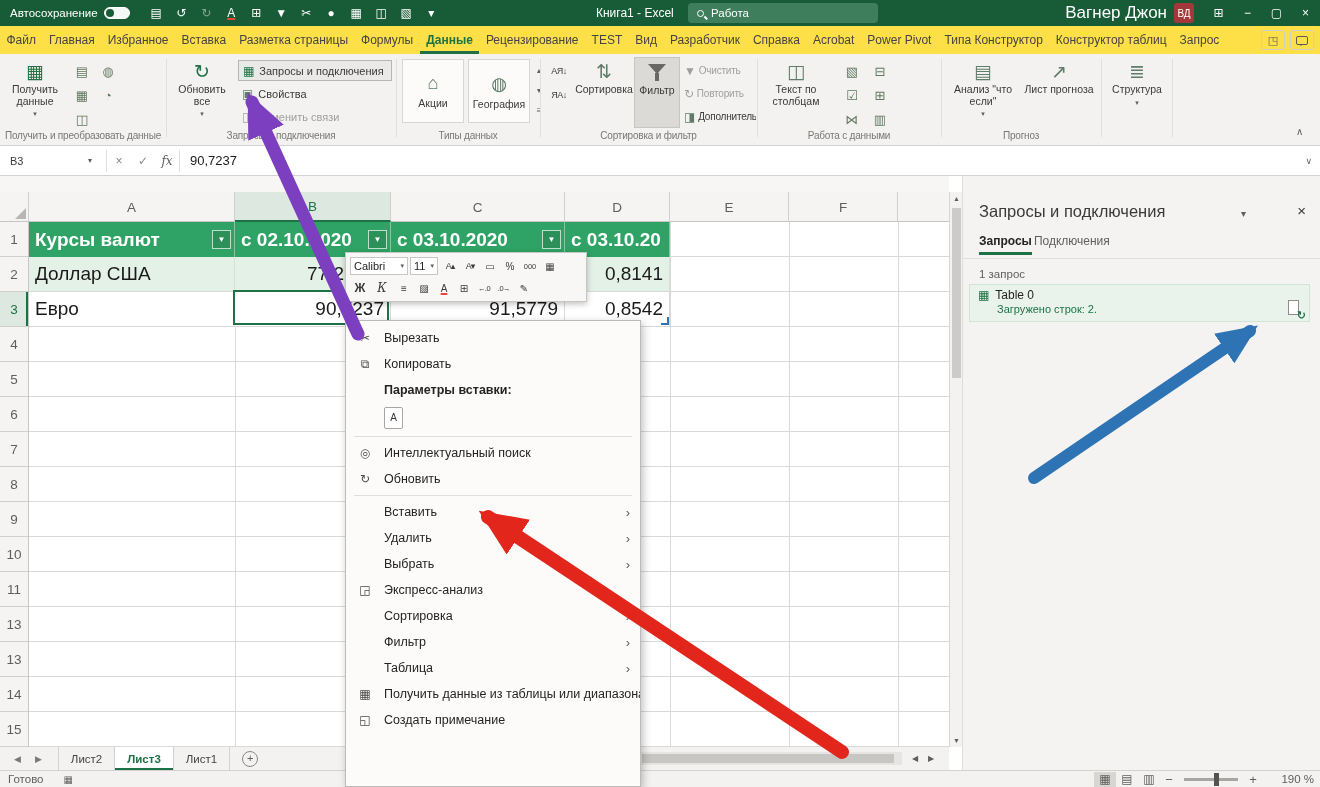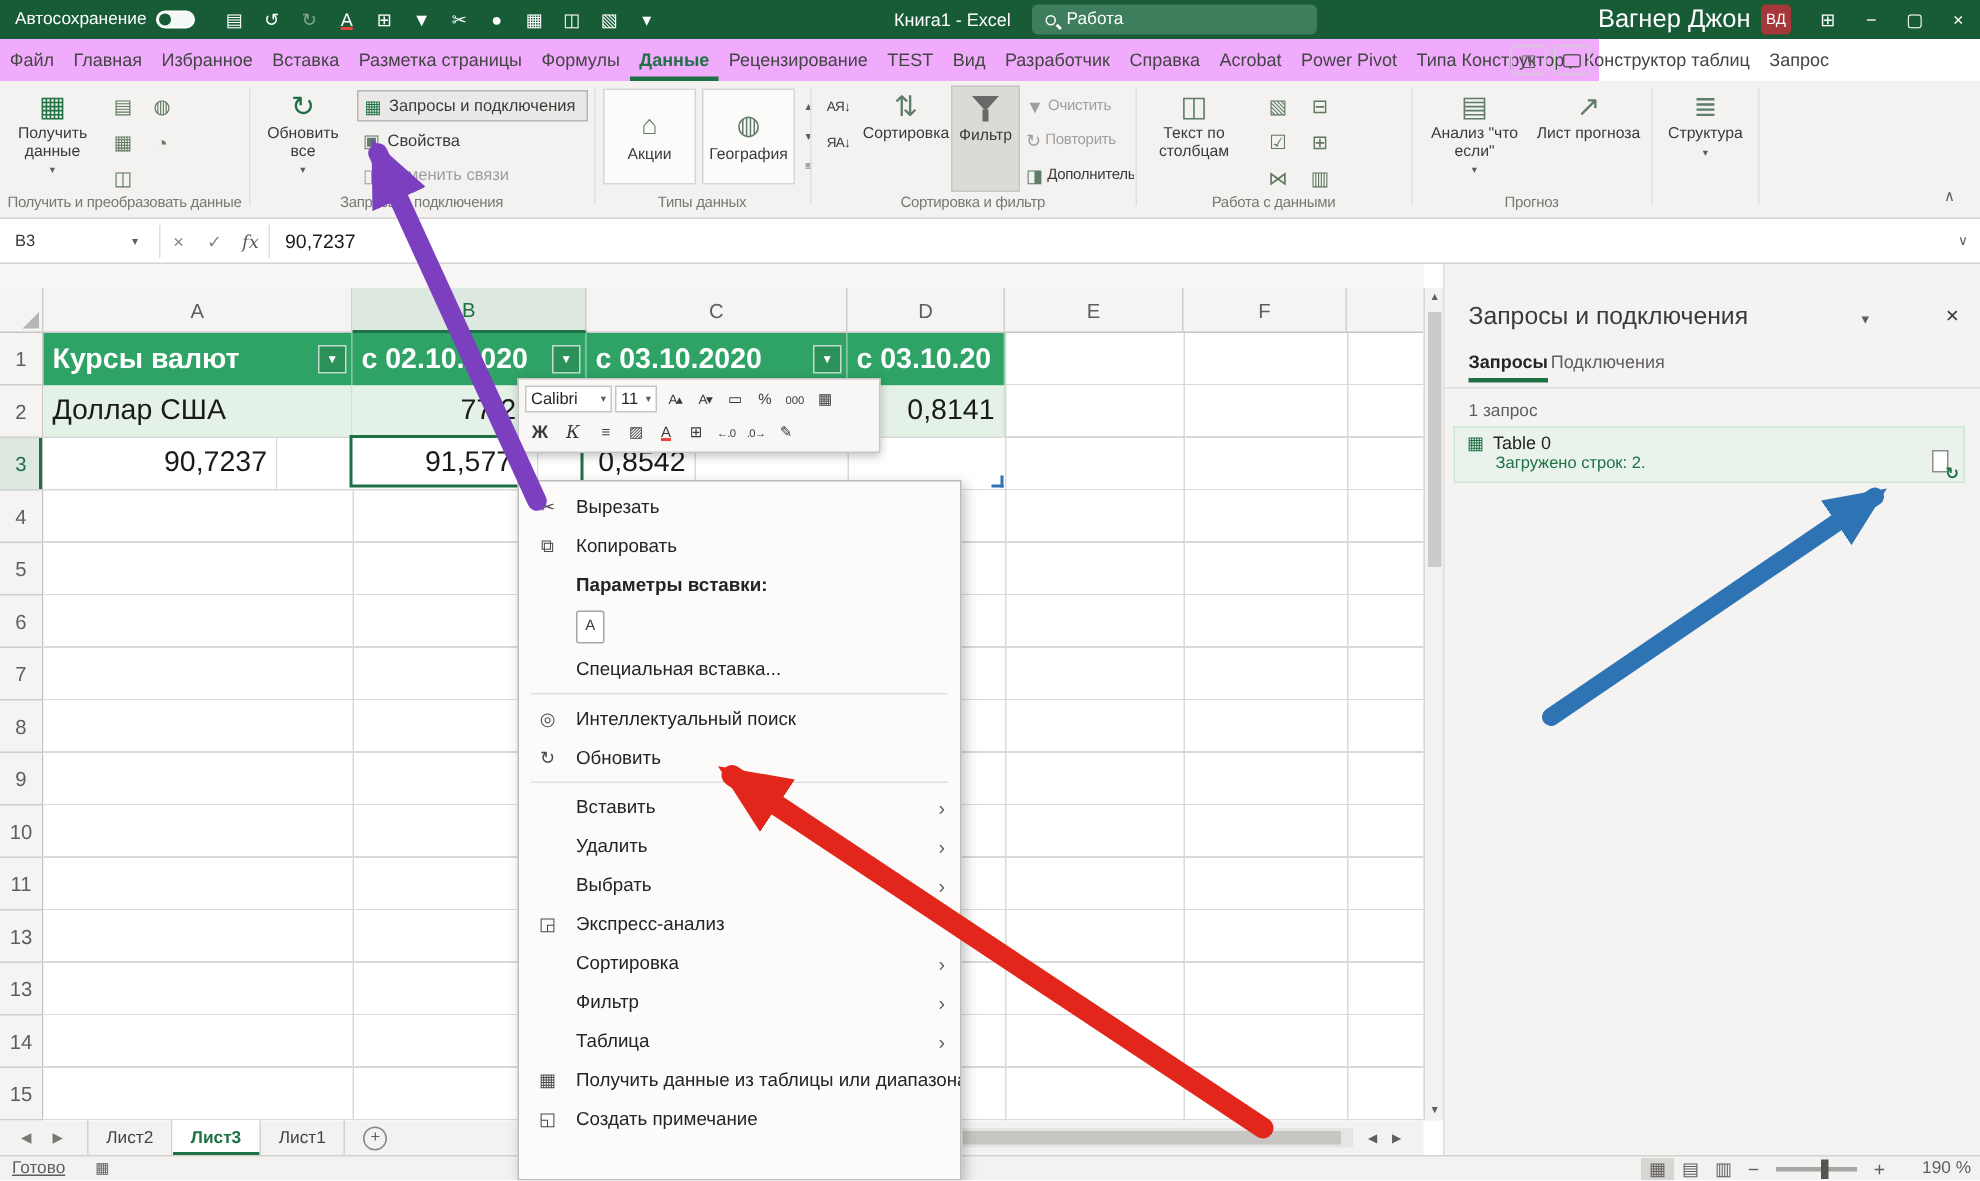--- a/index.html
+++ b/index.html
@@ -21,21 +21,21 @@
   .wbtitle{position:absolute;left:596px;top:0;height:26px;line-height:26px;font-size:12px;}
   .searchbox{position:absolute;left:688px;top:3px;width:190px;height:20px;background:#3F7E5C;border-radius:4px;display:flex;align-items:center;gap:7px;padding-left:9px;font-size:11.5px;}
   .mag{width:7px;height:7px;border:1.5px solid #fff;border-radius:50%;position:relative;display:inline-block;}
   .mag::after{content:"";position:absolute;left:6px;top:6px;width:4px;height:1.5px;background:#fff;transform:rotate(45deg);}
   .tb-right{position:absolute;right:0;top:0;height:26px;display:flex;align-items:center;}
   .uname{font-size:17px;margin-right:7px;}
   .ubadge{width:20px;height:20px;border-radius:3px;background:#A4373A;color:#fff;font-size:10px;display:flex;align-items:center;justify-content:center;margin-right:10px;}
   .winbtn{width:29px;height:26px;display:flex;align-items:center;justify-content:center;font-size:12px;color:#fff;}
 
   
-  .tabrow{position:absolute;left:0;top:26px;width:1066px;height:28px;background:#f0abfc;display:flex;align-items:stretch;}
+  .tabrow{position:absolute;left:0;top:26px;width:1320px;height:28px;background:#fde047;display:flex;align-items:stretch;}
   .tabs{display:flex;}
   .rtab{display:flex;align-items:center;padding:0 6.5px;font-size:12px;color:#444;white-space:nowrap;}
   .rtab.active{color:#1E7145;font-weight:700;box-shadow:inset 0 -3px 0 #1E7145;}
   .tabrow-right{position:absolute;right:6px;top:4px;display:flex;gap:5px;}
   .trbtn{width:24px;height:20px;border:1px solid #d0cece;border-radius:3px;display:flex;align-items:center;justify-content:center;font-size:11px;color:#5b5a59;}
   .bubble{width:12px;height:9px;border:1px solid #5b5a59;border-radius:2px;position:relative;display:inline-block;}
   .bubble::after{content:"";position:absolute;left:2px;bottom:-4px;border:2px solid transparent;border-top-color:#5b5a59;}
 
   
   .ribbon{position:absolute;left:0;top:54px;width:1320px;height:92px;background:#f3f2f1;border-bottom:1px solid #d4d2d0;}
@@ -112,21 +112,21 @@
   .stab{display:flex;align-items:center;padding:0 12px;font-size:11.5px;color:#444;border-right:1px solid #d4d2d0;}
   .stab:first-of-type{border-left:1px solid #d4d2d0;}
   .stab.active{background:#fff;color:#1E7145;font-weight:700;box-shadow:inset 0 -2px 0 #1E7145;}
   .addsheet{width:16px;height:16px;border:1px solid #8a8886;border-radius:50%;font-size:11px;line-height:13px;text-align:center;color:#605e5c;margin-left:12px;}
   .hscroll{position:absolute;left:640px;top:5px;width:262px;height:13px;background:#e7e5e3;}
   .hs-thumb{position:absolute;left:2px;top:2px;width:252px;height:9px;background:#c8c6c3;}
   .hnav{position:absolute;top:7px;font-size:8px;color:#605e5c;}
 
   
   .statusbar{position:absolute;left:0;top:770px;width:1320px;height:17px;background:#f3f2f1;border-top:1px solid #d4d2d0;display:flex;align-items:center;font-size:11.5px;color:#605e5c;}
-  .st-ready{padding-left:8px;text-decoration:underline;}
+  .st-ready{padding-left:8px;}
   .st-acc{margin-left:20px;font-size:10px;}
   .st-right{margin-left:auto;display:flex;align-items:center;margin-right:6px;}
   .viewbtn{width:22px;height:15px;display:flex;align-items:center;justify-content:center;font-size:12px;color:#605e5c;}
   .viewbtn.pressed{background:#d8d6d3;}
   .zbtn{width:18px;text-align:center;font-size:13px;}
   .ztrack{position:relative;width:54px;height:3px;background:#a8a6a4;margin:0 6px;}
   .zthumb{position:absolute;left:55%;top:-5px;width:5px;height:13px;background:#55534f;}
   .zlabel{width:52px;text-align:right;font-size:11.5px;}
 
   
@@ -470,20 +470,21 @@
         <span>с 03.10.20</span>
       </div>
     </div>
     <div class="trow trow2" style="top:35px">
       <div class="tc w206">Доллар США</div>
       <div class="tc w156 num" style="padding-right:46px">77,2</div>
       <div class="tc w174"></div>
       <div class="tc w105 num">0,8141</div>
     </div>
     <div class="trow trow3" style="top:70px">
+      <div class="tc w206">Евро</div>
       <div class="tc w156 num">90,7237</div>
       <div class="tc w174 num">91,5779</div>
       <div class="tc w105 num">0,8542</div>
     </div>
 
     <div class="sel"></div>
     <div class="selh"></div>
     <div class="tblh"></div>
   </div>
 
@@ -613,25 +614,20 @@
           <span class="mi-label">Параметры вставки:</span>
 
         </div>
 
         <div class="mi paste-opt">
           <span class="mi-ic ic-paste">А</span>
           <span class="mi-label"></span>
 
         </div>
 
-        <div class="mi">
-          <span class="mi-ic"></span>
-          <span class="mi-label">Специальная вставка...</span>
-
-        </div>
       <div class="msep"></div>
         <div class="mi">
           <span class="mi-ic ic-smart-lookup">◎</span>
           <span class="mi-label">Интеллектуальный поиск</span>
 
         </div>
 
         <div class="mi">
           <span class="mi-ic ic-refresh">↻</span>
           <span class="mi-label">Обновить</span>

